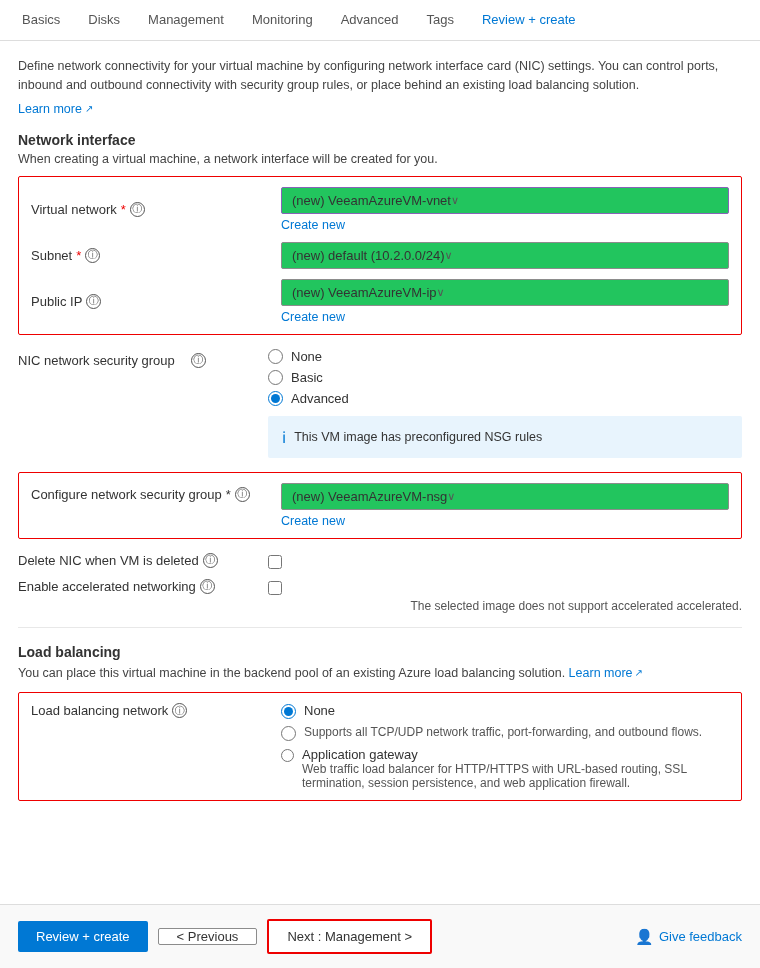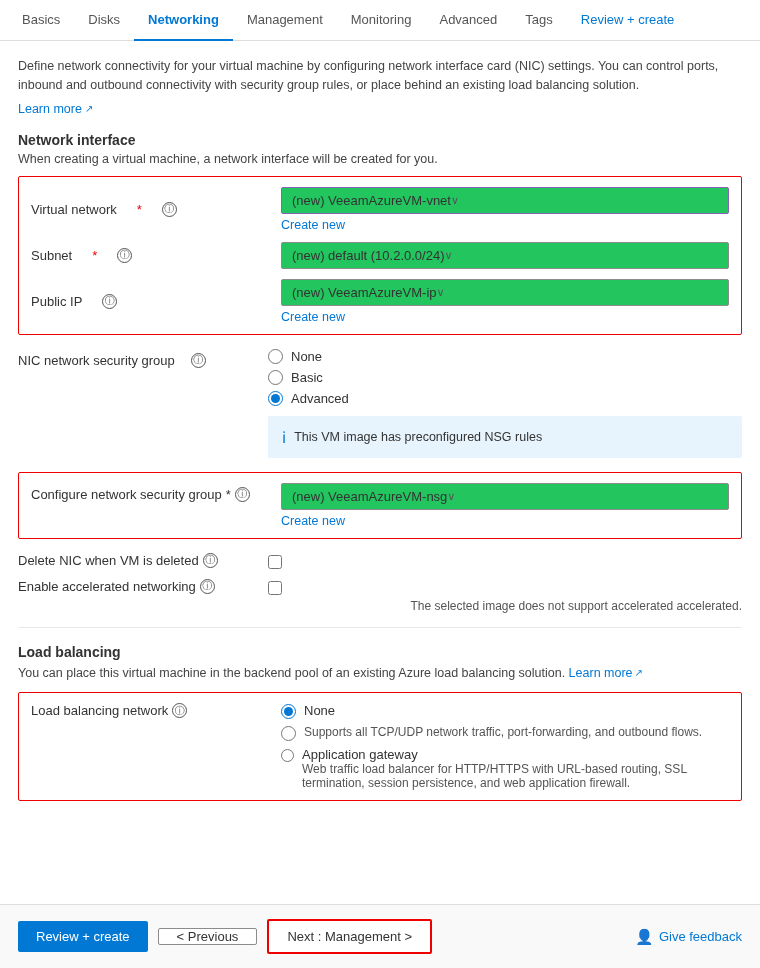--- a/index.html
+++ b/index.html
@@ -16,21 +16,21 @@
     .learn-more { color: #0078d4; font-size: 12.5px; text-decoration: none; display: inline-flex; align-items: center; gap: 3px; }
     .ext-icon { font-size: 10px; }
 
     .section-title { font-size: 14px; font-weight: 600; margin: 16px 0 4px; }
     .section-desc { font-size: 12.5px; color: #444; margin-bottom: 10px; }
 
     .red-border-box { border: 1.5px solid #e00; border-radius: 2px; padding: 10px 12px; margin-bottom: 14px; }
 
     .field-row { display: flex; align-items: center; margin-bottom: 10px; }
     .field-row:last-child { margin-bottom: 0; }
-    .field-label { width: 250px; font-size: 13px; color: #333; display: flex; align-items: flex-end; gap: 20px; flex-shrink: 0; }
+    .field-label { width: 250px; font-size: 13px; color: #333; display: flex; align-items: flex-end; gap: 4px; flex-shrink: 0; }
     .field-label .required { color: #e00; }
     .info-icon { display: inline-flex; align-items: center; justify-content: center; width: 15px; height: 15px; border-radius: 50%; border: 1px solid #555; font-size: 10px; color: #555; cursor: pointer; flex-shrink: 0; }
 
     .dropdown { flex: 1; display: flex; align-items: center; border: 1px solid #8c8c8c; border-radius: 2px; padding: 5px 10px; background: #22c55e; cursor: pointer; font-size: 13px; }
     .dropdown-purple { border: 1.5px solid #8764b8; }
     .dropdown-chevron { font-size: 11px; color: #555; }
     .create-new { color: #0078d4; font-size: 12.5px; cursor: pointer; margin-top: 4px; display: block; }
 
     .field-col { flex: 1; }
 
@@ -76,21 +76,20 @@
 
     .nsg-section { margin-left: 250px; }
     .accel-section { flex: 1; display: flex; flex-direction: column; }
   </style>
 </head>
 <body>
 
 <div class="tabs">
   <div class="tab">Basics</div>
   <div class="tab">Disks</div>
-  <div class="tab active">Networking</div>
   <div class="tab">Management</div>
   <div class="tab">Monitoring</div>
   <div class="tab">Advanced</div>
   <div class="tab">Tags</div>
   <div class="tab tab-review">Review + create</div>
 </div>
 
 <div class="content">
 
   

